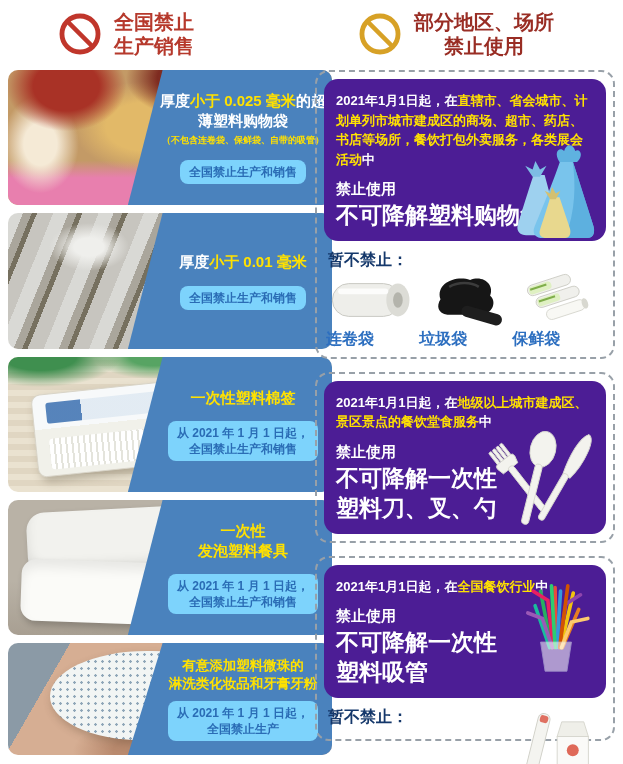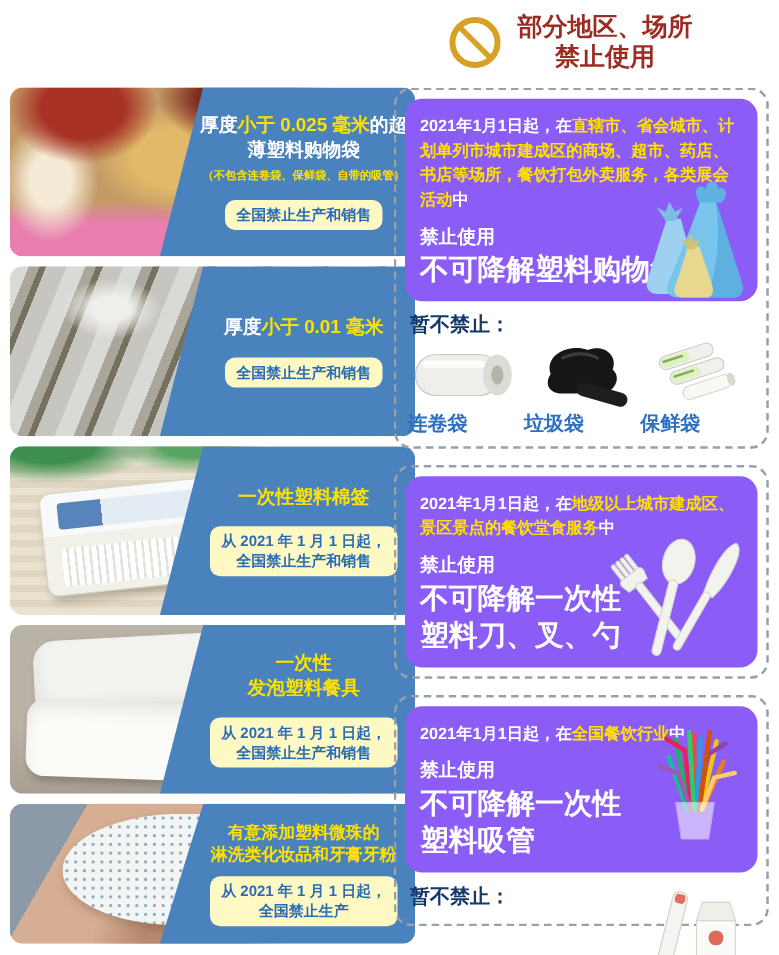--- a/index.html
+++ b/index.html
@@ -17,21 +17,21 @@
   .col-left{position:absolute;left:8px;top:70px;width:324px;}
   .card{position:relative;border-radius:10px;overflow:hidden;margin-bottom:8px;}
   .photo{position:absolute;inset:0;}
   .panel{position:absolute;top:0;right:0;bottom:0;width:63%;background:#4a82bd;
          clip-path:polygon(17% 0,100% 0,100% 100%,0 100%);
          display:flex;flex-direction:column;align-items:center;justify-content:center;
          padding-left:32px;padding-right:6px;box-sizing:border-box;text-align:center;}
   .panel-title{font-weight:bold;font-size:15px;color:#fff;line-height:1.35;}
   .hl{color:#ffe100;}
   .panel-note{color:#ffe100;font-size:9px;font-weight:bold;margin-top:2px;}
-  .badge{background:#fef9c3;color:#2a6cb5;font-weight:bold;font-size:12px;
+  .badge{background:#7dd3fc;color:#2a6cb5;font-weight:bold;font-size:12px;
          border-radius:8px;padding:4px 9px;margin-top:13px;line-height:1.35;text-align:center;}
   
   .photo1{background:
     radial-gradient(ellipse 60px 45px at 18% 12%,#a93226 55%,rgba(169,50,38,0) 100%),
     radial-gradient(ellipse 70px 40px at 58% 6%,#7e2b20 55%,rgba(126,43,32,0) 100%),
     radial-gradient(ellipse 95px 60px at 42% 42%,#e2b968 40%,rgba(226,185,104,0) 75%),
     radial-gradient(ellipse 55px 70px at 10% 55%,#f5ead6 30%,rgba(245,234,214,0) 70%),
     radial-gradient(ellipse 70px 55px at 70% 45%,#f0e0c0 30%,rgba(240,224,192,0) 70%),
     linear-gradient(to top,#e87fae 0%,#e87fae 20%,rgba(232,127,174,0) 33%),
     linear-gradient(#c39a66,#c39a66);}
@@ -58,21 +58,21 @@
     border-radius:15px;transform:rotate(2deg);box-shadow:inset 0 8px 12px rgba(0,0,0,.08),2px 4px 6px rgba(0,0,0,.2);}
   .photo5{background:
     radial-gradient(ellipse 90px 35px at 45% 96%,#b98a6e 45%,rgba(185,138,110,0) 90%),
     linear-gradient(120deg,#8b9aa6 0 16%,#d6ae93 16% 100%);}
   .foam-blob{position:absolute;left:13%;top:7%;width:64%;height:80%;
     background:radial-gradient(#8fa6b8 1px,rgba(0,0,0,0) 1.5px) 0 0/7px 7px,#f2f5f4;
     border-radius:48% 52% 55% 45%/52% 48% 50% 50%;box-shadow:2px 4px 8px rgba(80,60,40,.3);}
   
   .col-right{position:absolute;left:315px;top:70px;width:300px;}
   .rbox{border:2px dashed #98a0a8;border-radius:14px;padding:7px;margin-bottom:13px;box-sizing:border-box;}
-  .bluecard{position:relative;background:#8b5cf6;border-radius:14px;padding:12px 12px 10px;box-sizing:border-box;}
+  .bluecard{position:relative;background:#4c1d95;border-radius:14px;padding:12px 12px 10px;box-sizing:border-box;}
   .intro{margin:0;font-size:13px;font-weight:bold;color:#fff;line-height:1.5;}
   .ban-label{margin:11px 0 2px;font-size:15px;font-weight:bold;color:#fff;}
   .ban-item{margin:0;font-size:23px;font-weight:bold;color:#fff;line-height:1.3;}
   .illus{position:absolute;}
   .illus-bags{right:2px;bottom:0;width:102px;height:106px;}
   .illus-cutlery{right:4px;top:42px;width:132px;height:118px;}
   .illus-straws{right:6px;top:8px;width:88px;height:100px;}
   .exempt-label{color:#15386b;font-size:16px;font-weight:bold;margin:9px 2px 2px 4px;}
   .exempt-row{display:flex;justify-content:space-between;align-items:flex-end;padding:0 2px;}
   .exempt-item{display:flex;flex-direction:column;width:33%;}
@@ -85,20 +85,30 @@
   .bc2 .intro{padding-right:6px;}
   .bc3{min-height:104px;}
   .bc3 .intro,.bc3 .ban-item{padding-right:84px;}
   .bc3 .intro{padding-right:0;}
 </style>
 </head>
 <body>
 
 <div class="page">
 
+  <div class="hdr hdr-left">
+    <svg class="no-icon" viewBox="0 0 100 100">
+      <circle cx="50" cy="50" r="41" fill="none" stroke="#c0362b" stroke-width="11"></circle>
+      <line x1="23" y1="23" x2="77" y2="77" stroke="#c0362b" stroke-width="10"></line>
+    </svg>
+    <div class="hdr-text">
+      <div>全国禁止</div>
+      <div>生产销售</div>
+    </div>
+  </div>
 
   <div class="hdr hdr-right">
     <svg class="no-icon" viewBox="0 0 100 100">
       <circle cx="50" cy="50" r="41" fill="none" stroke="#d7a126" stroke-width="11"></circle>
       <line x1="23" y1="23" x2="77" y2="77" stroke="#d7a126" stroke-width="10"></line>
     </svg>
     <div class="hdr-text">
       <div>部分地区、场所</div>
       <div>禁止使用</div>
     </div>

